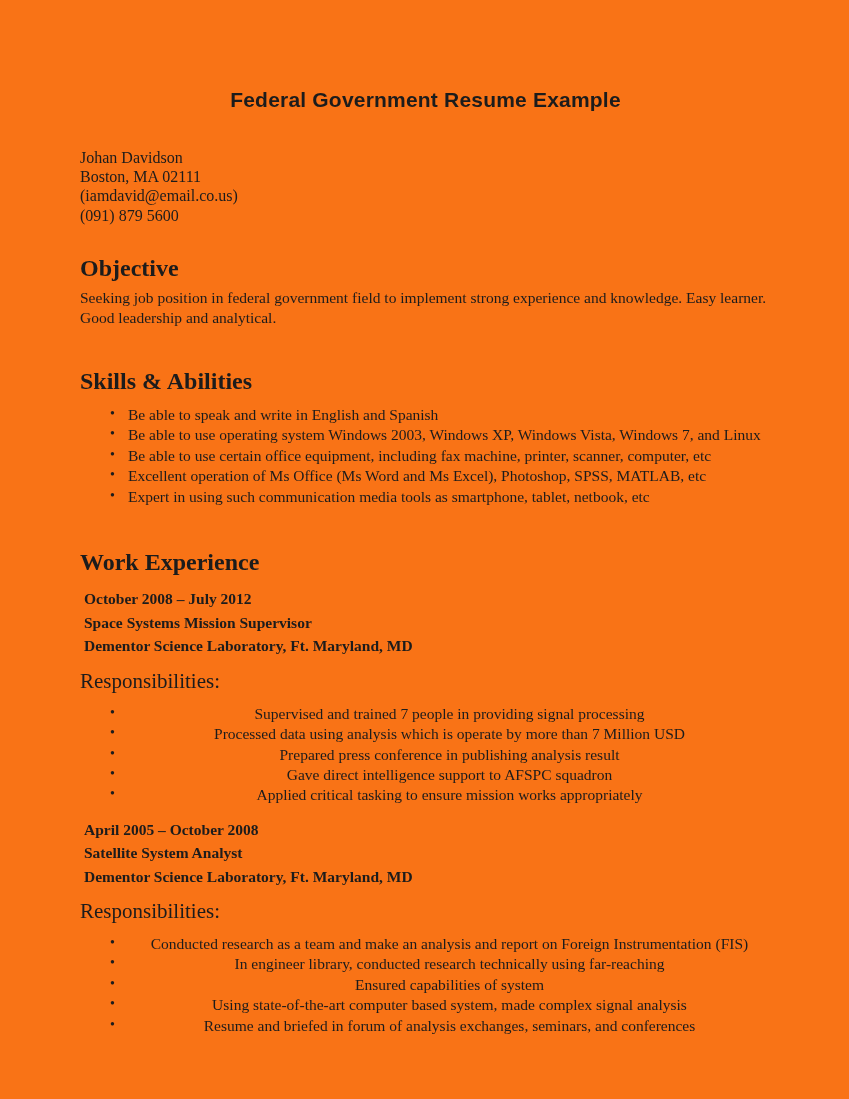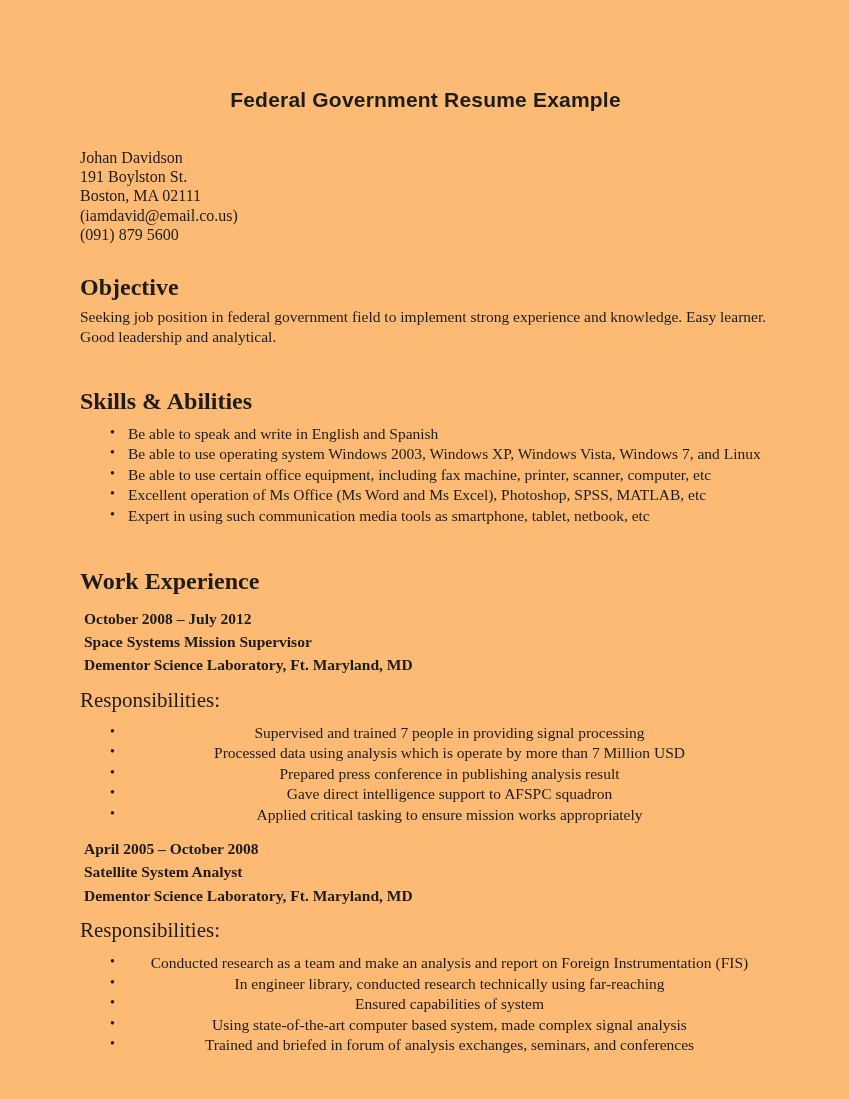--- a/index.html
+++ b/index.html
@@ -6,21 +6,21 @@
     margin: 0;
     padding: 0;
     background: #ffffff;
   }
   .page {
     position: relative;
     width: 849px;
     height: 1099px;
     box-sizing: border-box;
     padding: 88px 78px 40px 80px;
-    background: #fdba74;
+    background: #f97316;
     font-family: "Liberation Serif", serif;
     color: #1c1c1c;
     overflow: hidden;
   }
   .doc-title {
     font-family: "Liberation Sans", sans-serif;
     font-weight: bold;
     font-size: 21px;
     text-align: center;
     letter-spacing: 0.2px;
@@ -81,21 +81,20 @@
 </style>
 </head>
 <body>
 
 <div class="page">
 
   <h1 class="doc-title">Federal Government Resume Example</h1>
 
   <div class="contact">
     <div>Johan Davidson</div>
-    <div>191 Boylston St.</div>
     <div>Boston, MA 02111</div>
     <div>(iamdavid@email.co.us)</div>
     <div>(091) 879 5600</div>
   </div>
 
   <h2 class="section-heading objective-heading">Objective</h2>
   <p class="body-text">Seeking job position in federal government field to implement strong experience and knowledge. Easy learner. Good leadership and analytical.</p>
 
   <h2 class="section-heading skills-heading">Skills &amp; Abilities</h2>
   <ul class="bullet-list">
@@ -126,16 +125,16 @@
     <div>April 2005 – October 2008</div>
     <div>Satellite System Analyst</div>
     <div>Dementor Science Laboratory, Ft. Maryland, MD</div>
   </div>
   <div class="responsibilities">Responsibilities:</div>
   <ul class="bullet-list job-bullets">
     <li>Conducted research as a team and make an analysis and report on Foreign Instrumentation (FIS)</li>
     <li>In engineer library, conducted research technically using far-reaching</li>
     <li>Ensured capabilities of system</li>
     <li>Using state-of-the-art computer based system, made complex signal analysis</li>
-    <li>Trained and briefed in forum of analysis exchanges, seminars, and conferences</li>
+    <li>Resume and briefed in forum of analysis exchanges, seminars, and conferences</li>
   </ul>
 
 </div>
 
 </body></html>

